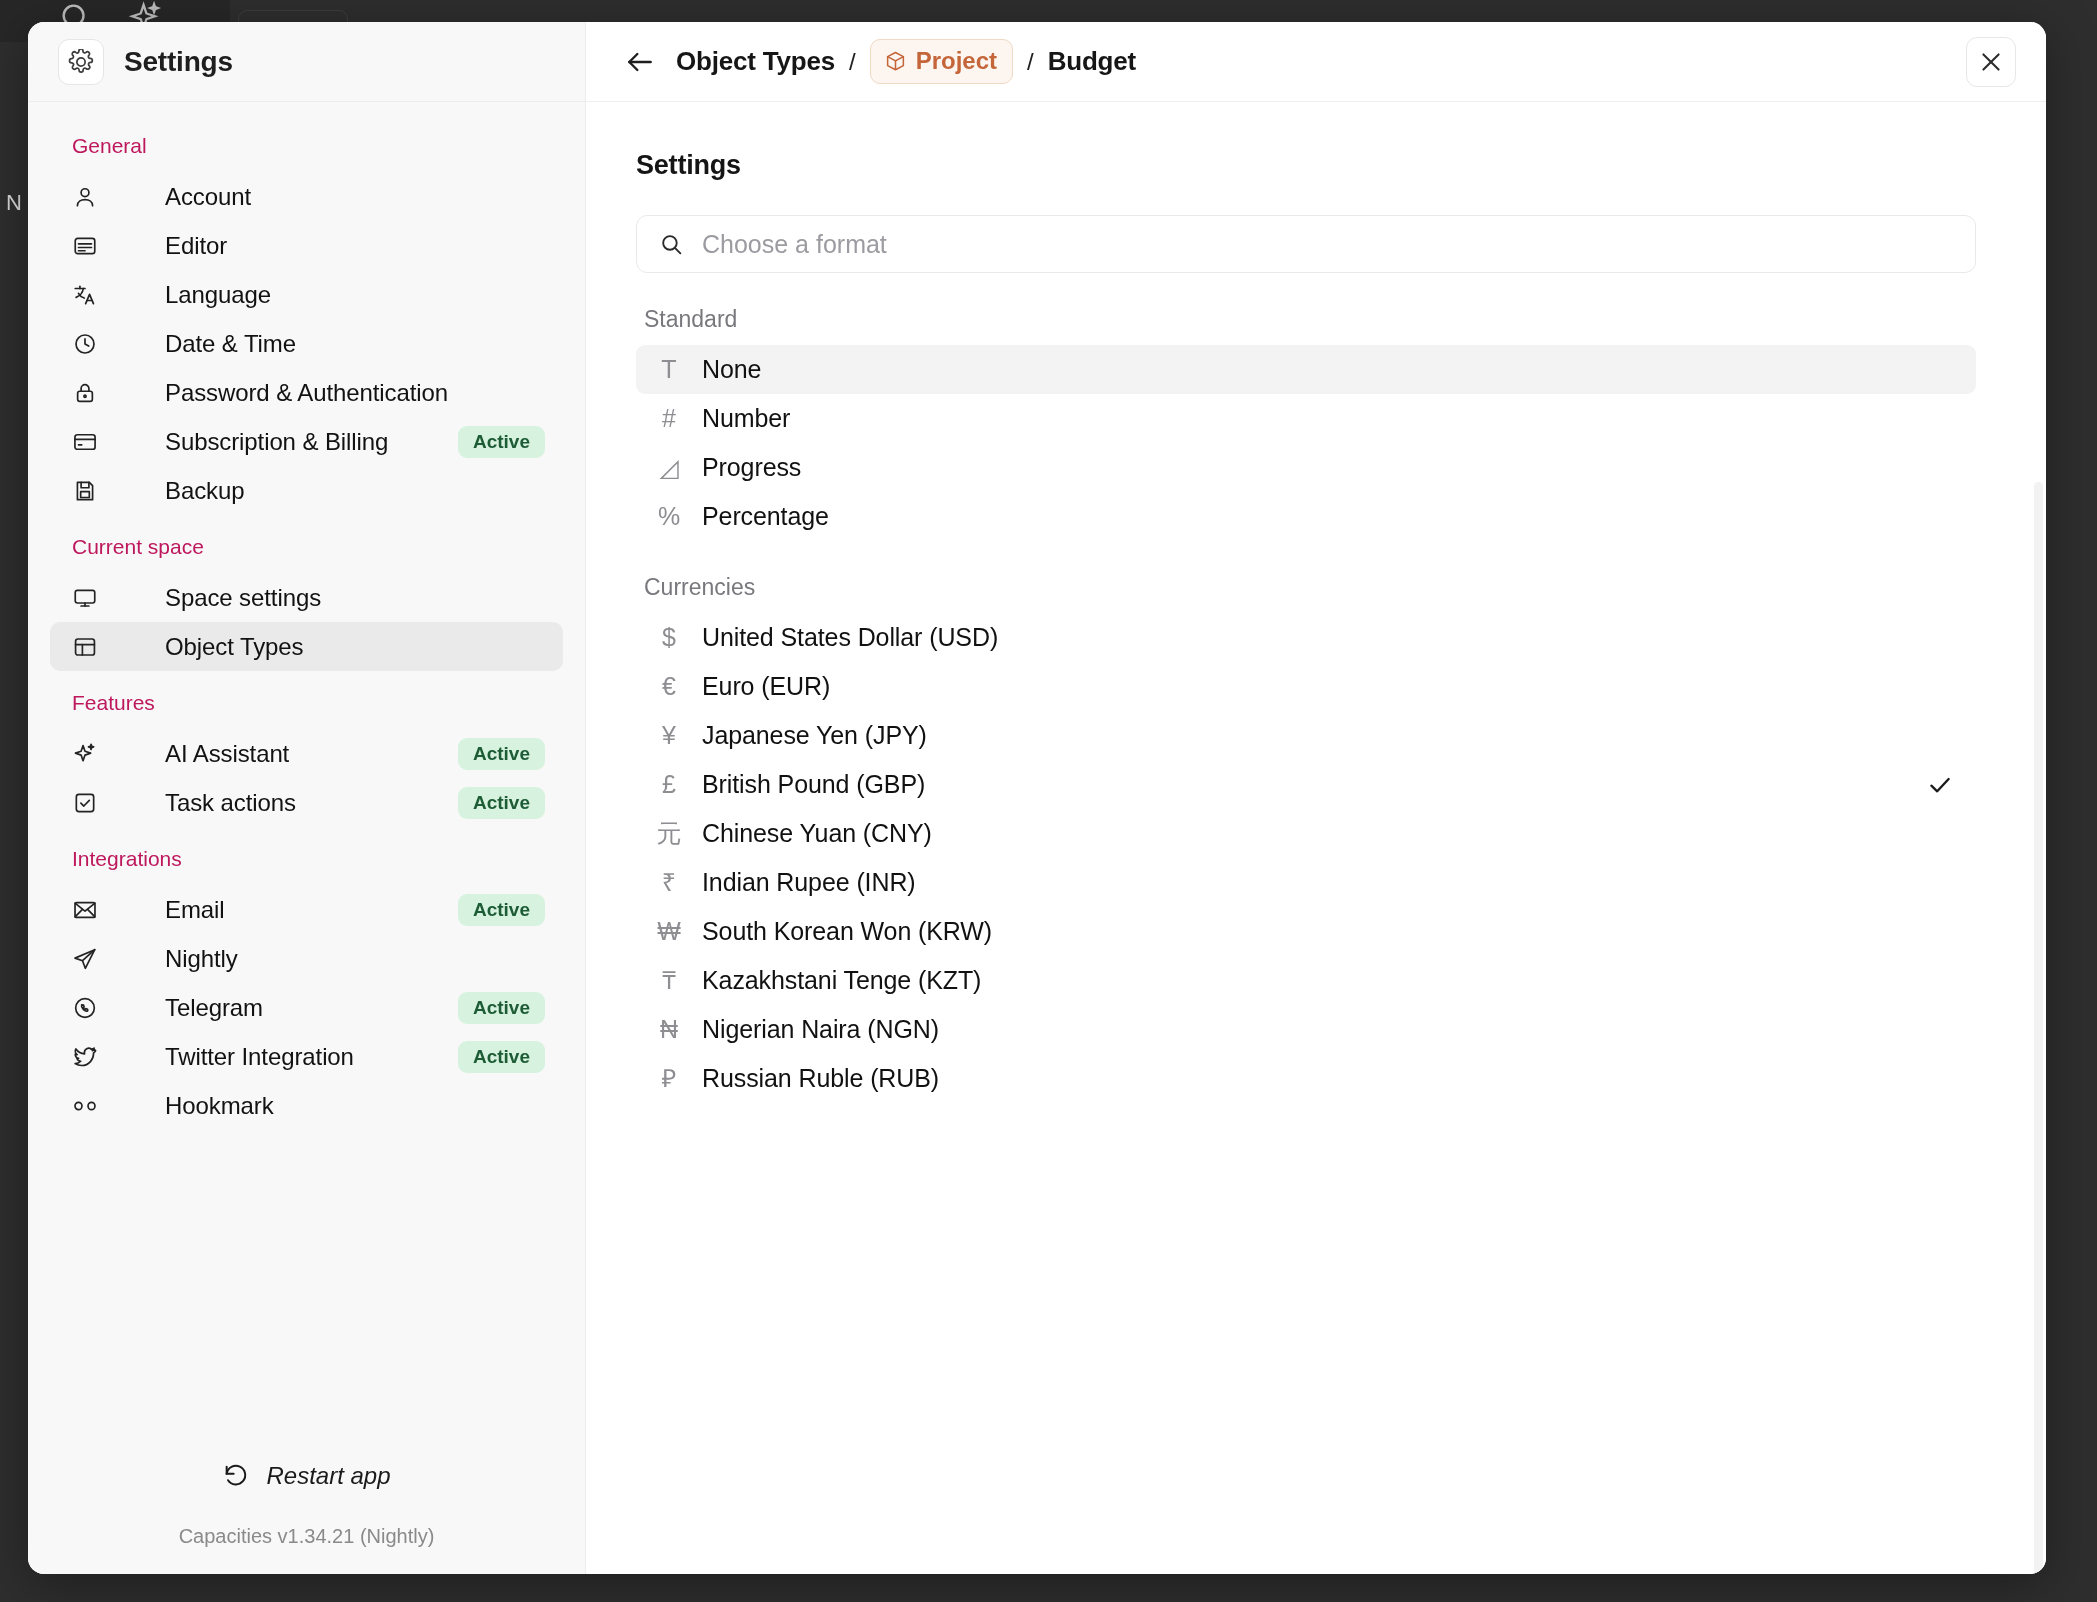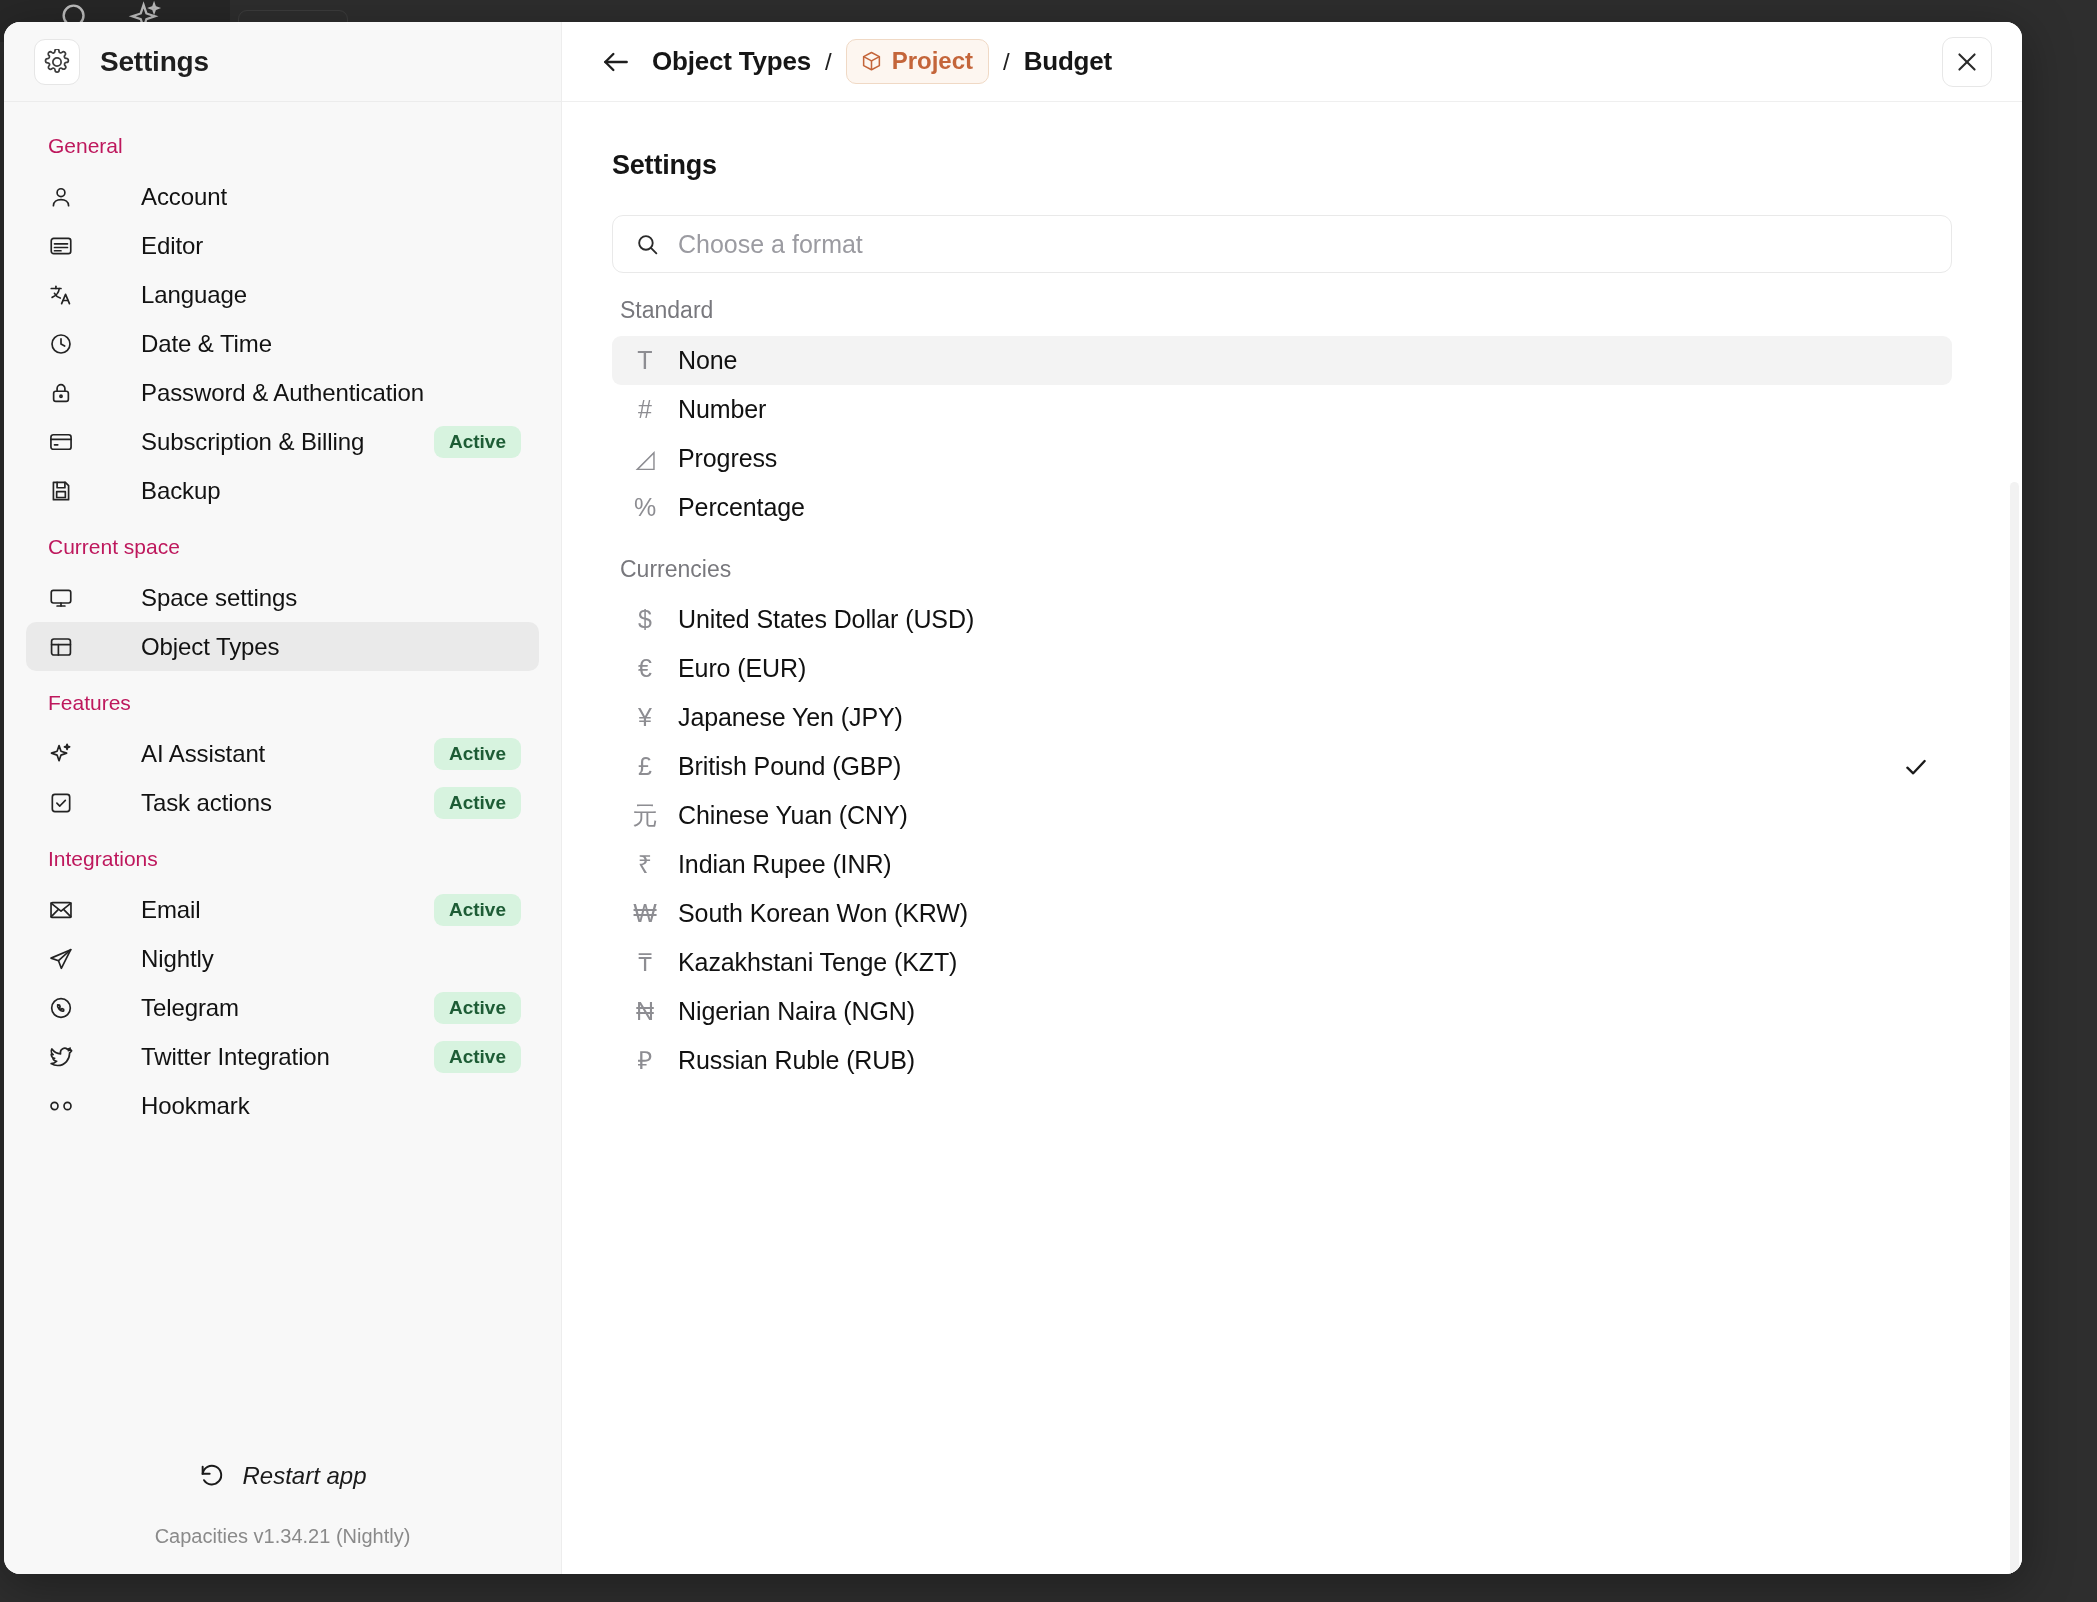--- a/index.html
+++ b/index.html
@@ -42,21 +42,21 @@
   #bd-text-n {
     position: absolute;
     left: 6px; top: 190px;
     color: #d7d7d7;
     font-size: 22px;
   }
 
   
   #modal {
     position: absolute;
-    left: 4px;
+    left: 28px;
     top: 22px;
     width: 2018px;
     height: 1552px;
     background: #ffffff;
     border-radius: 16px;
     overflow: hidden;
     display: flex;
     box-shadow: 0 10px 50px rgba(0,0,0,.35);
   }
 
@@ -262,21 +262,21 @@
     font-family: "Liberation Sans", sans-serif;
     color: #1a1a1a;
     width: 100%;
     background: transparent;
   }
   #search-input::placeholder { color: #9b9ba1; }
 
   .list-group-label {
     font-size: 23px;
     color: #78787d;
-    margin: 24px 0 12px 8px;
+    margin: 33px 0 12px 8px;
   }
   .opt-row {
     display: flex;
     align-items: center;
     height: 49px;
     border-radius: 9px;
     padding: 0 22px 0 18px;
     cursor: pointer;
   }
   .opt-row.selected-bg { background: #f3f3f3; }

